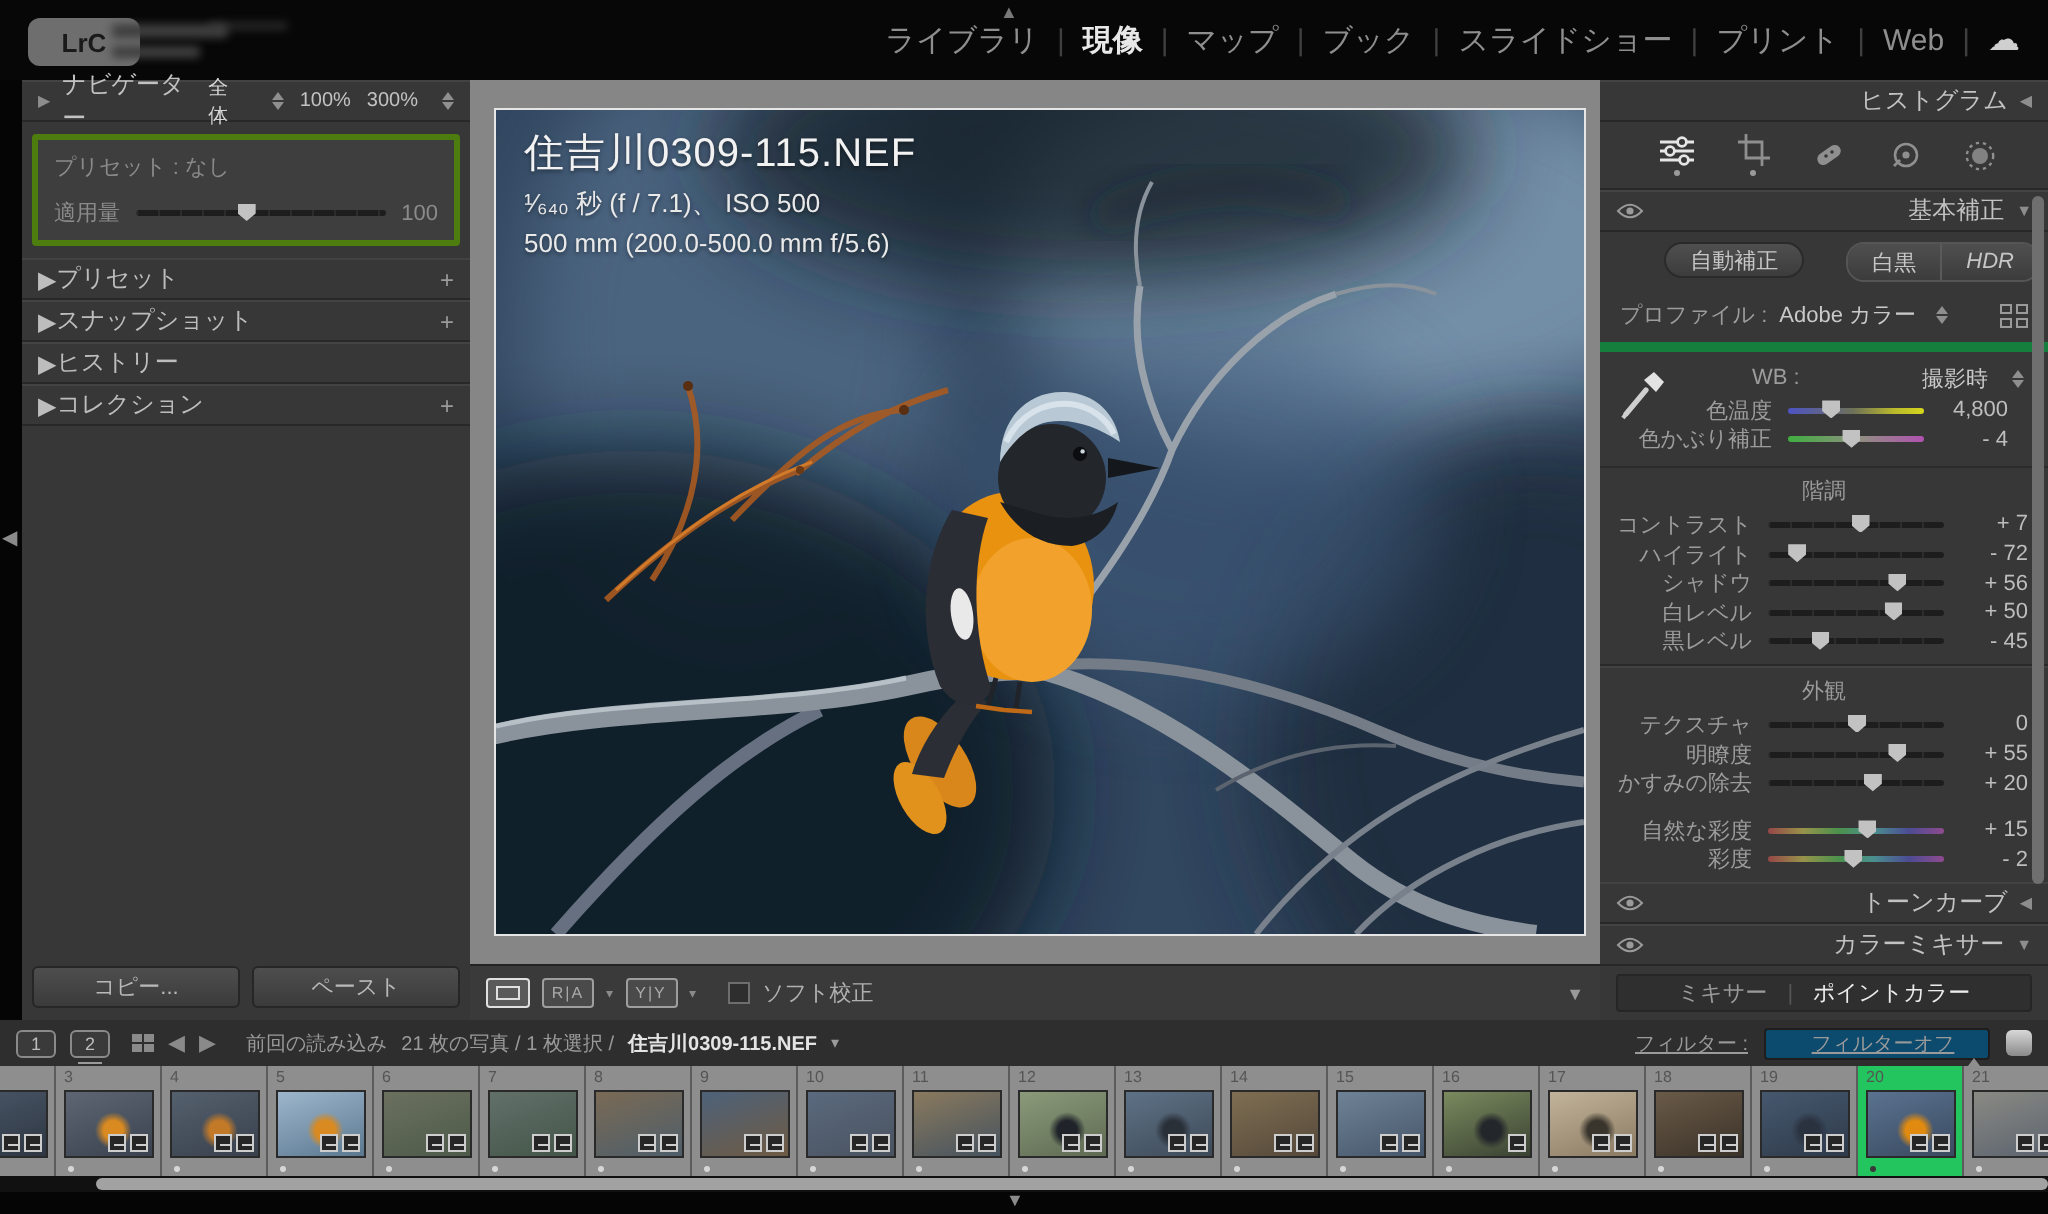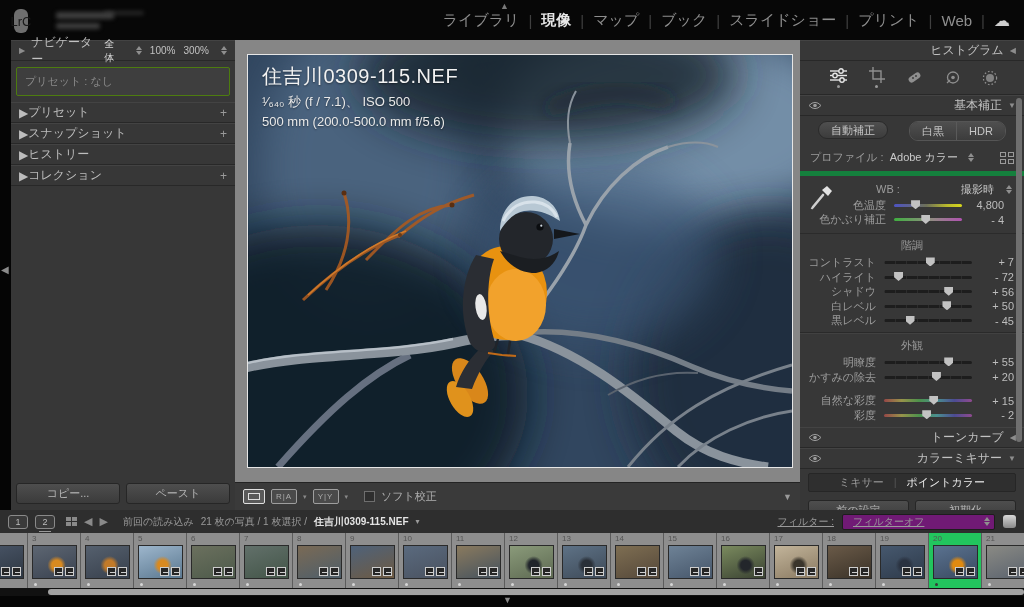--- a/index.html
+++ b/index.html
@@ -2,22 +2,22 @@
 <html><head>
 <meta charset="utf-8">
 <style>
   * { margin:0; padding:0; box-sizing:border-box; }
   html,body { width:1024px; height:607px; overflow:hidden; background:#000;
     font-family:"Liberation Sans","DejaVu Sans",sans-serif; }
   .stage { position:relative; width:1024px; height:607px; background:#0a0a0a; }
 
   
   .topbar { position:absolute; left:0; top:0; width:1024px; height:40px; background:#070707; }
-  .logo { position:absolute; left:14px; top:9px; width:14px; height:24px; background:#6e6e6e;
-    border-radius:6px; color:#1a1a1a; font-weight:normal; font-size:13px; display:flex;
+  .logo { position:absolute; left:14px; top:9px; width:56px; height:24px; background:#6e6e6e;
+    border-radius:6px; color:#1a1a1a; font-weight:bold; font-size:13px; display:flex;
     align-items:center; justify-content:center; }
   .redacted { position:absolute; background:#3f3f3f; filter:blur(2px); border-radius:2px; }
   .modules { position:absolute; right:14px; top:0; height:40px; display:flex; align-items:center;
     gap:9px; font-size:15px; color:#8e8e8e; }
   .modules .sep { color:#3f3f3f; }
   .module { cursor:pointer; }
   .module.active { color:#e8e8e8; font-weight:bold; }
   .cloud { color:#cfcfcf; font-size:16px; }
   .top-collapse { position:absolute; left:500px; top:1px; color:#787878; font-size:9px; }
 
@@ -31,21 +31,21 @@
   .panel { position:absolute; top:40px; height:470px; background:#373737; font-size:11px; color:#9c9c9c; }
   .phead { display:flex; align-items:center; height:21px; padding:0 8px;
     border-top:1px solid #434343; border-bottom:1px solid #282828; color:#c2c2c2; font-size:12px; }
   .phead .tri { font-size:8px; margin-right:6px; color:#8d8d8d; }
   .divline { border-top:1px solid #2a2a2a; border-bottom:1px solid #414141; height:0; }
 
   
   .leftpanel { left:11px; width:224px; }
   .nav-extras { margin-left:auto; display:flex; align-items:center; gap:8px; font-size:10px; }
   .nav-extras .fit { color:#d6d6d6; }
-  .preset-box { margin:6px 5px; background:#3e3e3e; border:1px solid #4d7c0f; border-radius:2px;
+  .preset-box { margin:6px 5px; background:#3e3e3e; border:3px solid #4d7c0f; border-radius:2px;
     padding:6px 8px; color:#8a8a8a; }
   .amount-row { display:flex; align-items:center; gap:8px; margin-top:8px; }
   .leftsec { border-top:1px solid #434343; border-bottom:1px solid #282828; height:21px;
     display:flex; align-items:center; padding:0 8px; color:#bdbdbd; font-size:12px; }
   .leftsec .plus { margin-left:auto; color:#9a9a9a; font-size:12px; }
   .lp-buttons { position:absolute; bottom:6px; left:5px; right:5px; display:flex; gap:6px; }
   .btn { flex:1; height:21px; border-radius:3px; border:1px solid #262626; color:#b8b8b8;
     background:linear-gradient(#4e4e4e,#3b3b3b); font-size:11px; display:flex;
     align-items:center; justify-content:center; cursor:pointer; }
 
@@ -73,27 +73,27 @@
 
   
   .rightpanel { left:800px; width:224px; }
   .phead.rhead { justify-content:flex-end; }
   .phead .tri-r { font-size:8px; margin-left:6px; color:#8d8d8d; }
   .eye-left { margin-right:auto; display:flex; align-items:center; }
   .toolstrip { height:34px; display:flex; align-items:center; justify-content:space-between;
     padding:0 26px 0 30px; border-bottom:1px solid #282828; }
   .tool { position:relative; display:flex; flex-direction:column; align-items:center; cursor:pointer; }
   .tool .dot { width:3px; height:3px; border-radius:50%; background:#9a9a9a; margin-top:2px; }
-  .basic-btns { display:flex; justify-content:center; gap:21px; padding:5px 4px 4px; }
+  .basic-btns { display:flex; justify-content:flex-end; gap:21px; padding:5px 4px 4px; }
   .pill { height:18px; padding:0 12px; border-radius:9px; border:1px solid #2a2a2a;
     background:linear-gradient(#4f4f4f,#3c3c3c); color:#c6c6c6; font-size:11px;
     display:flex; align-items:center; cursor:pointer; }
   .seg { display:flex; border-radius:9px; overflow:hidden; border:1px solid #555; }
   .seg .pill { border-radius:0; border:none; }
-  .seg .pill + .pill { border-left:1px solid #5a5a5a; }
+  .seg .pill + .pill { border-left:1px solid #5a5a5a;font-style:italic; }
   .profile-row { display:flex; align-items:center; padding:5px 10px 6px; gap:6px;
     border-bottom:5px solid #15803d; }
   .profile-val { color:#c9c9c9; }
   .gridicon { margin-left:auto; display:grid; grid-template-columns:6px 6px; grid-gap:2px; }
   .gridicon i { width:6px; height:5px; border:1px solid #9a9a9a; }
   .stepper { display:inline-flex; flex-direction:column; gap:1px; margin-left:4px; }
   .stepper i { width:0; height:0; border-left:3px solid transparent; border-right:3px solid transparent; }
   .stepper .up { border-bottom:4px solid #8f8f8f; }
   .stepper .dn { border-top:4px solid #8f8f8f; }
   .wb-block { position:relative; padding:4px 10px 6px 10px; border-bottom:1px solid #2b2b2b; }
@@ -128,22 +128,22 @@
   .winbtn { width:20px; height:14px; border:1px solid #8a8a8a; border-radius:3px; background:#3a3a3a;
     color:#bdbdbd; display:flex; align-items:center; justify-content:center; font-size:9px; position:relative; }
   .winbtn.u:after { content:""; position:absolute; left:3px; right:3px; bottom:-4px; height:1px; background:#9a9a9a; }
   .gridbtn { display:grid; grid-template-columns:5px 5px; grid-gap:1px; margin-left:4px; }
   .gridbtn i { width:5px; height:4px; background:#8a8a8a; }
   .fsarrow { color:#8a8a8a; font-size:11px; }
   .fs-status { margin-left:8px; }
   .fs-file { color:#e4e4e4; font-weight:bold; }
   .fs-caret { font-size:8px; color:#9a9a9a; }
   .fs-right { margin-left:auto; display:flex; align-items:center; gap:8px;text-decoration:underline; }
-  .filterbox { width:153px; height:16px; background:#701a75; border:1px solid #1d1d1d; border-radius:2px;
-    display:flex; align-items:center; padding:0 4px 0 10px; color:#9a9a9a; }
+  .filterbox { width:113px; height:16px; background:#0c4a6e; border:1px solid #1d1d1d; border-radius:2px;
+    display:flex; align-items:center; padding:0 4px 0 10px; color:#9a9a9a;flex-direction:column; }
   .filterbox .stepper { margin-left:auto; }
   .lampbtn { width:13px; height:13px; border-radius:3px; background:linear-gradient(#d8d8d8,#8a8a8a); }
 
   .filmstrip { position:absolute; left:0; top:533px; width:1024px; height:55px; background:#1c1c1c;
     display:flex; overflow:hidden; }
   .cell { flex:0 0 53px; height:55px; background:#8e8e8e; border-right:1px solid #5c5c5c;
     position:relative; cursor:pointer; }
   .cell.selected { background:#22c55e; }
   .cell .num { position:absolute; left:4px; top:1px; font-size:8px; color:#555; }
   .cell .thumb { position:absolute; left:4px; top:12px; width:45px; height:34px;
@@ -208,20 +208,27 @@
         <span>100%</span>
         <span>300%</span>
         <span class="stepper">
             <i class="up"></i>
             <i class="dn"></i>
           </span>
       </span>
     </div>
     <div class="preset-box">
       <div>プリセット : なし</div>
+      <div class="amount-row">
+        <span>適用量</span>
+        <span class="strack" style="flex:1">
+            <span class="sthumb" id="amount-thumb" style="left: 44%;"></span>
+          </span>
+        <span>100</span>
+      </div>
     </div>
     <div id="left-sections">
         <div class="leftsec">
           <span class="tri">▶</span>
           <span>プリセット</span>
           <span class="plus">+</span>
         </div>
         <div class="leftsec">
           <span class="tri">▶</span>
           <span>スナップショット</span>
@@ -471,20 +478,27 @@
           <div class="strack">
             <div class="sthumb" style="left: 29%;"></div>
           </div>
           <span class="svalue">- 45</span>
         </div>
       </div>
     <div class="divline" style="margin-top:4px"></div>
     <div class="group-h">外観</div>
     <div id="presence-sliders">
         <div class="srow">
+          <span class="slabel">テクスチャ</span>
+          <div class="strack">
+            <div class="sthumb" style="left: 50%;"></div>
+          </div>
+          <span class="svalue">0</span>
+        </div>
+        <div class="srow">
           <span class="slabel">明瞭度</span>
           <div class="strack">
             <div class="sthumb" style="left: 73%;"></div>
           </div>
           <span class="svalue">+ 55</span>
         </div>
         <div class="srow">
           <span class="slabel">かすみの除去</span>
           <div class="strack">
             <div class="sthumb" style="left: 59%;"></div>

